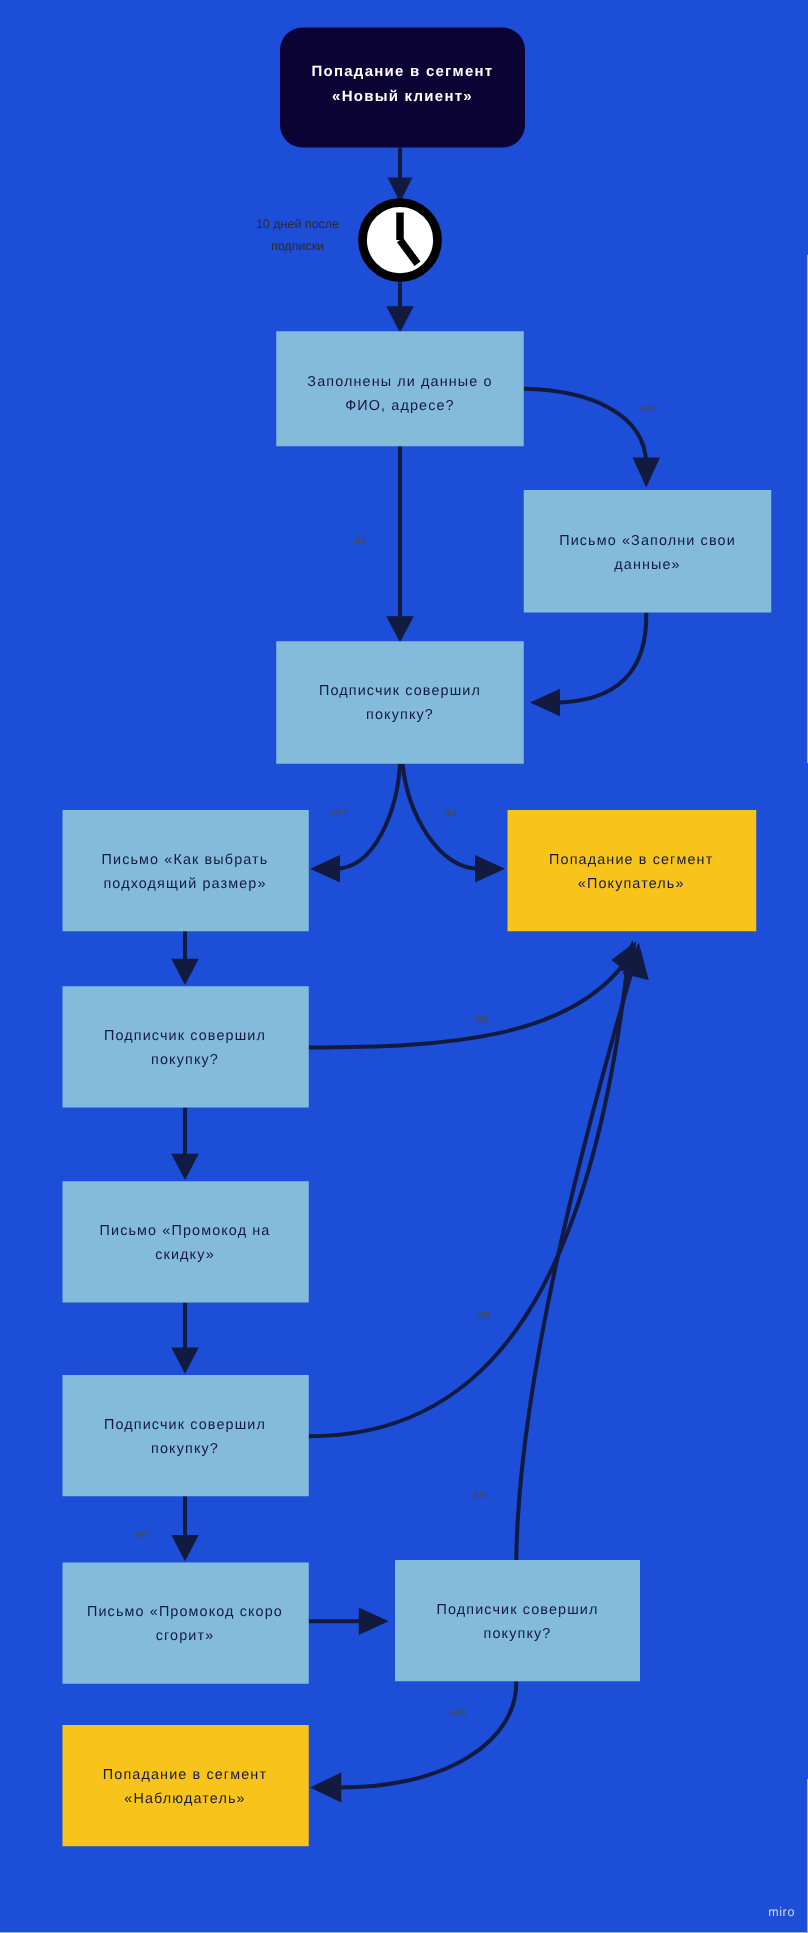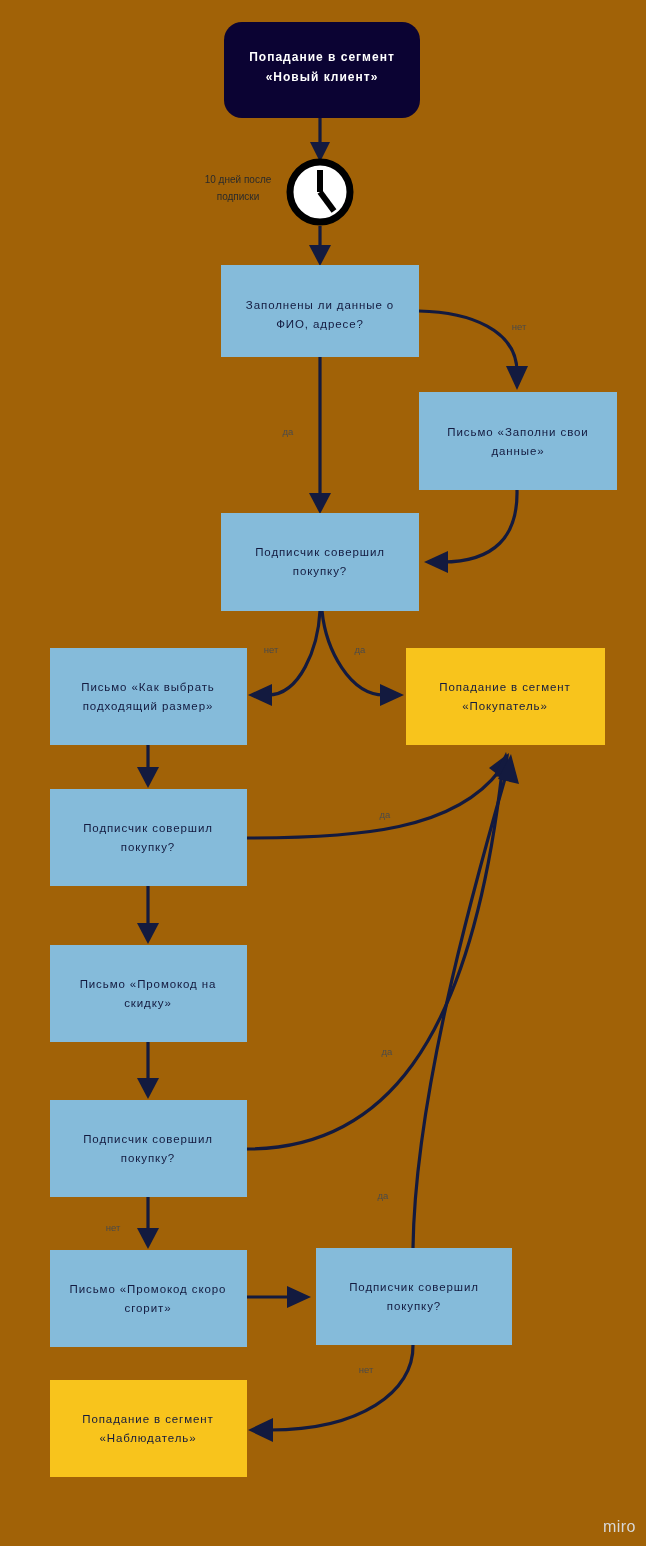--- a/index.html
+++ b/index.html
@@ -7,21 +7,21 @@
     padding: 0;
     background: #ffffff;
   }
   body {
     font-family: "Liberation Sans", sans-serif;
   }
   #canvas {
     position: relative;
     width: 646px;
     height: 1546px;
-    background: #a16207;
+    background: #1d4ed8;
     overflow: hidden;
   }
   #flow {
     position: absolute;
     top: 0;
     left: 0;
     width: 646px;
     height: 1546px;
   }
   .node-label {
@@ -45,21 +45,21 @@
     font-size: 10px;
     fill: #2b2b2b;
     text-anchor: middle;
     dominant-baseline: middle;
   }
   .watermark {
     position: absolute;
     right: 10px;
     bottom: 10px;
     font-family: "Liberation Sans", sans-serif;
-    font-size: 16px;
+    font-size: 10px;
     color: #d8d8d8;
     letter-spacing: 0.5px;
     user-select: none;
   }
   .edge-path {
     fill: none;
     stroke: #131a3f;
     stroke-width: 3.2;
     stroke-linecap: butt;
   }

